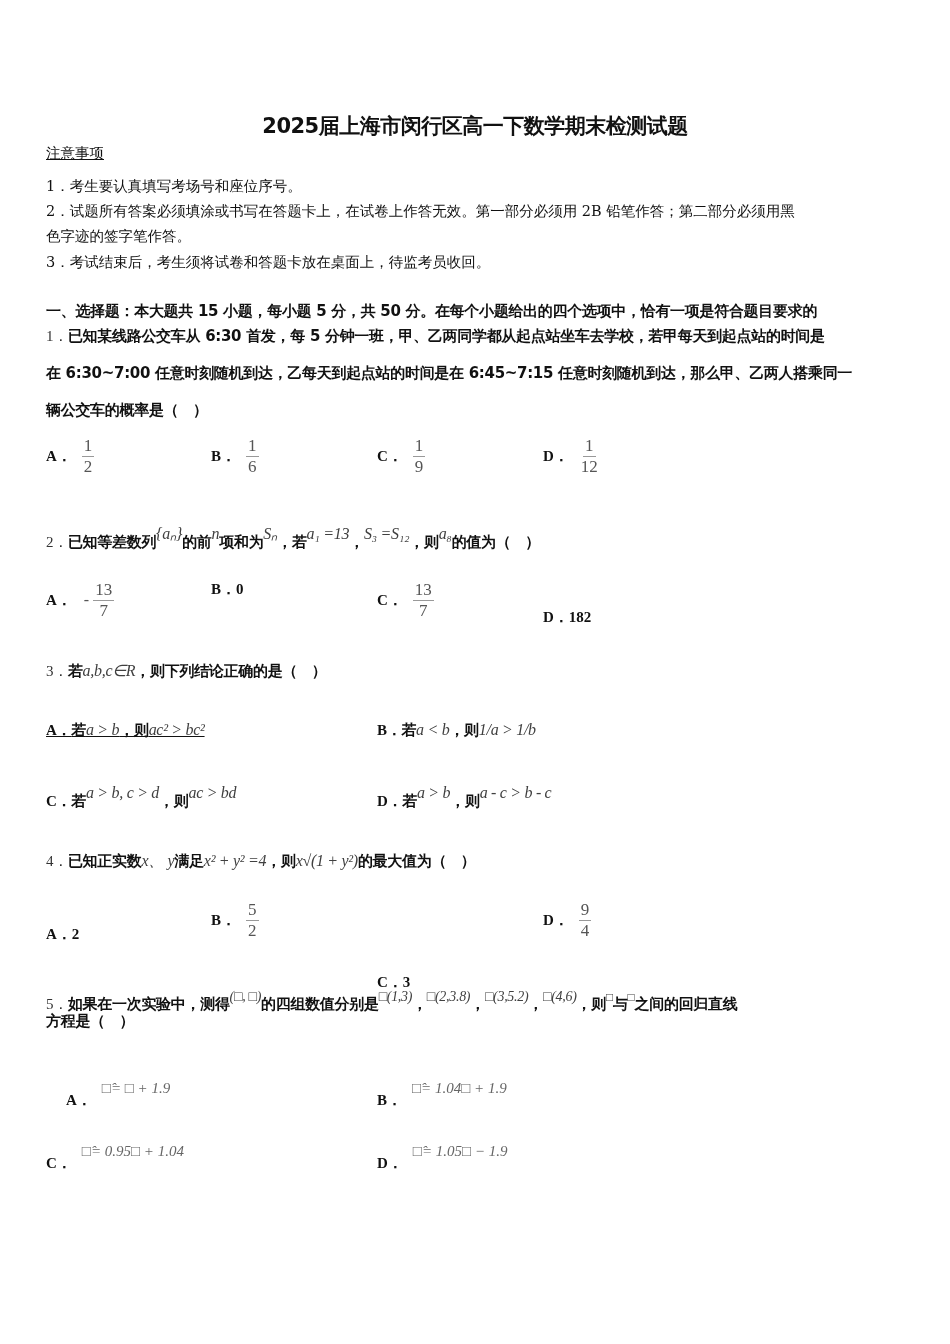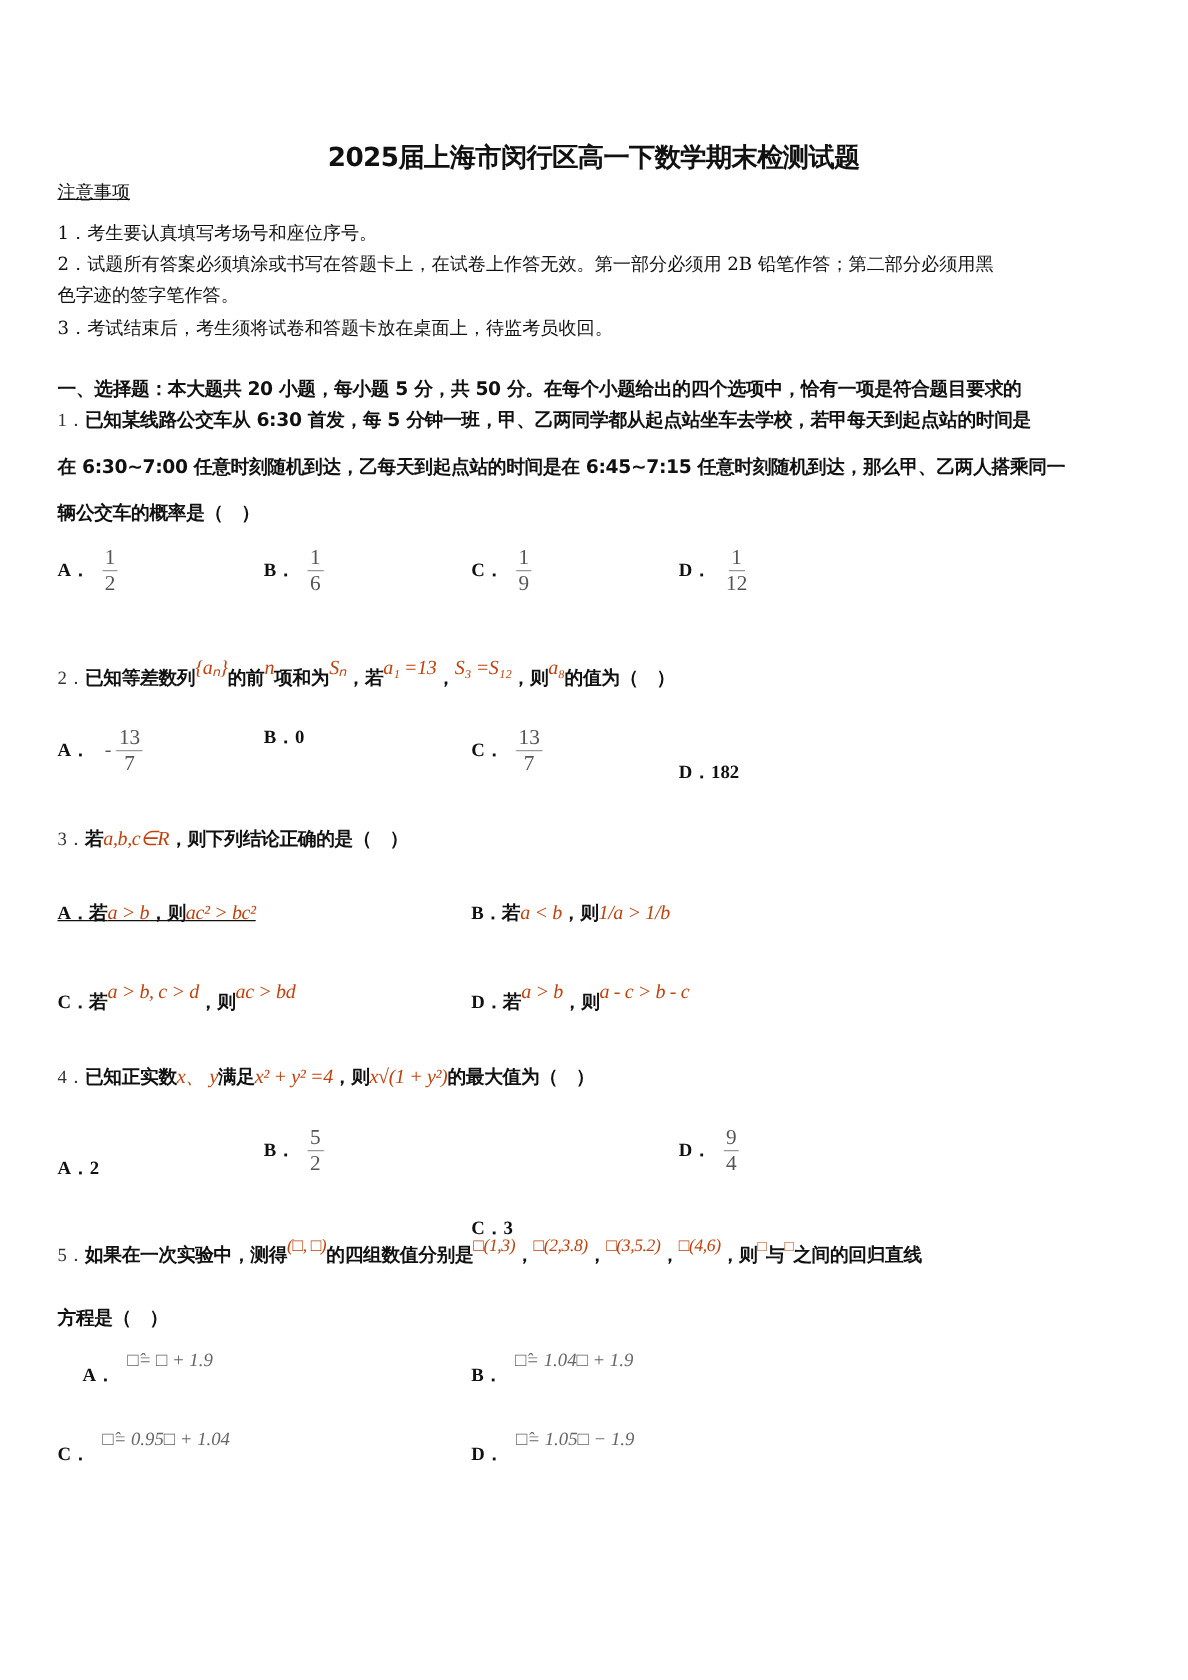--- a/index.html
+++ b/index.html
@@ -4,21 +4,21 @@
 <style>
   html, body { margin: 0; padding: 0; background: #ffffff; }
   body { width: 950px; height: 1344px; position: relative; overflow: hidden;
          font-family: "DejaVu Sans", "Liberation Sans", sans-serif; color: #111; }
   .abs { position: absolute; white-space: nowrap; }
   .title { left: 0; width: 950px; top: 112px; text-align: center; font-size: 21px; font-weight: bold;
            font-family: "DejaVu Sans", sans-serif; letter-spacing: -0.5px; }
   .note { left: 46px; font-size: 14.5px; font-family: "DejaVu Serif", "Liberation Serif", serif; }
   .body-text { left: 46px; font-size: 15px; font-family: "DejaVu Sans", sans-serif; font-weight: bold; letter-spacing: -0.3px; }
   .qnum { font-weight: normal; font-family: "Liberation Serif", serif; color: #333; }
-  .math { font-family: "Liberation Serif", serif; font-style: italic; font-weight: normal; color: #c2410c; font-size: 16px; }
+  .math { font-family: "Liberation Serif", serif; font-style: italic; font-weight: normal; color: #404040; font-size: 16px; }
   .math.up { position: relative; top: -8px; }
   .mathn { font-family: "Liberation Serif", serif; font-style: normal; font-weight: normal; color: #555; }
   .opt-label { font-family: "Liberation Serif", serif; font-weight: bold; font-size: 15px; }
   .opt-val { font-family: "Liberation Serif", serif; font-weight: bold; font-size: 15px; }
   .frac { display: inline-flex; flex-direction: column; align-items: center; vertical-align: middle;
           font-family: "Liberation Serif", serif; font-size: 17px; color: #555; line-height: 20px; margin-left: 10px; }
   .frac .num { border-bottom: 1px solid #999; padding: 0 2px; }
   .frac .den { padding: 0 2px; }
   .reg { font-family: "Liberation Serif", serif; font-style: italic; color: #666; font-size: 15px; position: relative; top: -12px; }
 </style>
@@ -26,21 +26,21 @@
 <body>
 
 <div class="abs title">2025届上海市闵行区高一下数学期末检测试题</div>
 
 <div class="abs note" style="top:144px;text-decoration:underline;">注意事项</div>
 <div class="abs note" style="top:177px;">1．考生要认真填写考场号和座位序号。</div>
 <div class="abs note" style="top:202px;">2．试题所有答案必须填涂或书写在答题卡上，在试卷上作答无效。第一部分必须用 2B 铅笔作答；第二部分必须用黑</div>
 <div class="abs note" style="top:227px;">色字迹的签字笔作答。</div>
 <div class="abs note" style="top:253px;">3．考试结束后，考生须将试卷和答题卡放在桌面上，待监考员收回。</div>
 
-<div class="abs body-text" style="top:302px;">一、选择题：本大题共 20 小题，每小题 5 分，共 50 分。在每个小题给出的四个选项中，恰有一项是符合题目要求的</div>
+<div class="abs body-text" style="top:302px;">一、选择题：本大题共 15 小题，每小题 5 分，共 50 分。在每个小题给出的四个选项中，恰有一项是符合题目要求的</div>
 
 <div class="abs body-text" style="top:327px;">
   <span class="qnum">1．</span><span>已知某线路公交车从 6:30 首发，每 5 分钟一班，甲、乙两同学都从起点站坐车去学校，若甲每天到起点站的时间是</span>
 </div>
 <div class="abs body-text" style="top:364px;">在 6:30~7:00 任意时刻随机到达，乙每天到起点站的时间是在 6:45~7:15 任意时刻随机到达，那么甲、乙两人搭乘同一</div>
 <div class="abs body-text" style="top:401px;font-family:Liberation Serif, serif;">辆公交车的概率是（　）</div>
 
 <div class="abs" style="top:436px; left:46px;">
   <span class="opt-label">A．</span><span class="frac">
       <span class="num">1</span>
@@ -125,21 +125,21 @@
 <div class="abs" style="top:900px; left:543px;">
   <span class="opt-label">D．</span><span class="frac">
       <span class="num">9</span>
       <span class="den">4</span>
     </span>
 </div>
 
 <div class="abs body-text" style="top:995px;">
   <span class="qnum">5．</span><span>如果在一次实验中，测得</span><span class="math up" style="font-size:14px;">(□, □)</span><span>的四组数值分别是</span><span class="math up" style="font-size:14px;">□(1,3)</span><span>，</span><span class="math up" style="font-size:14px;">□(2,3.8)</span><span>，</span><span class="math up" style="font-size:14px;">□(3,5.2)</span><span>，</span><span class="math up" style="font-size:14px;">□(4,6)</span><span>，则</span><span class="math up" style="font-size:12px;">□</span><span>与</span><span class="math up" style="font-size:12px;">□</span><span>之间的回归直线</span>
 </div>
-<div class="abs body-text" style="top:1045px;">方程是（　）</div>
+<div class="abs body-text" style="top:1012px;">方程是（　）</div>
 
 <div class="abs" style="top:1090px; left:46px;margin-left:20px;">
   <span class="opt-label">A．</span><span class="reg" style="margin-left:10px;">□̂</span><span class="reg">= □ + 1.9</span>
 </div>
 <div class="abs" style="top:1090px; left:377px;">
   <span class="opt-label">B．</span><span class="reg" style="margin-left:10px;">□̂</span><span class="reg">= 1.04□ + 1.9</span>
 </div>
 <div class="abs" style="top:1153px; left:46px;">
   <span class="opt-label">C．</span><span class="reg" style="margin-left:10px;">□̂</span><span class="reg">= 0.95□ + 1.04</span>
 </div>

